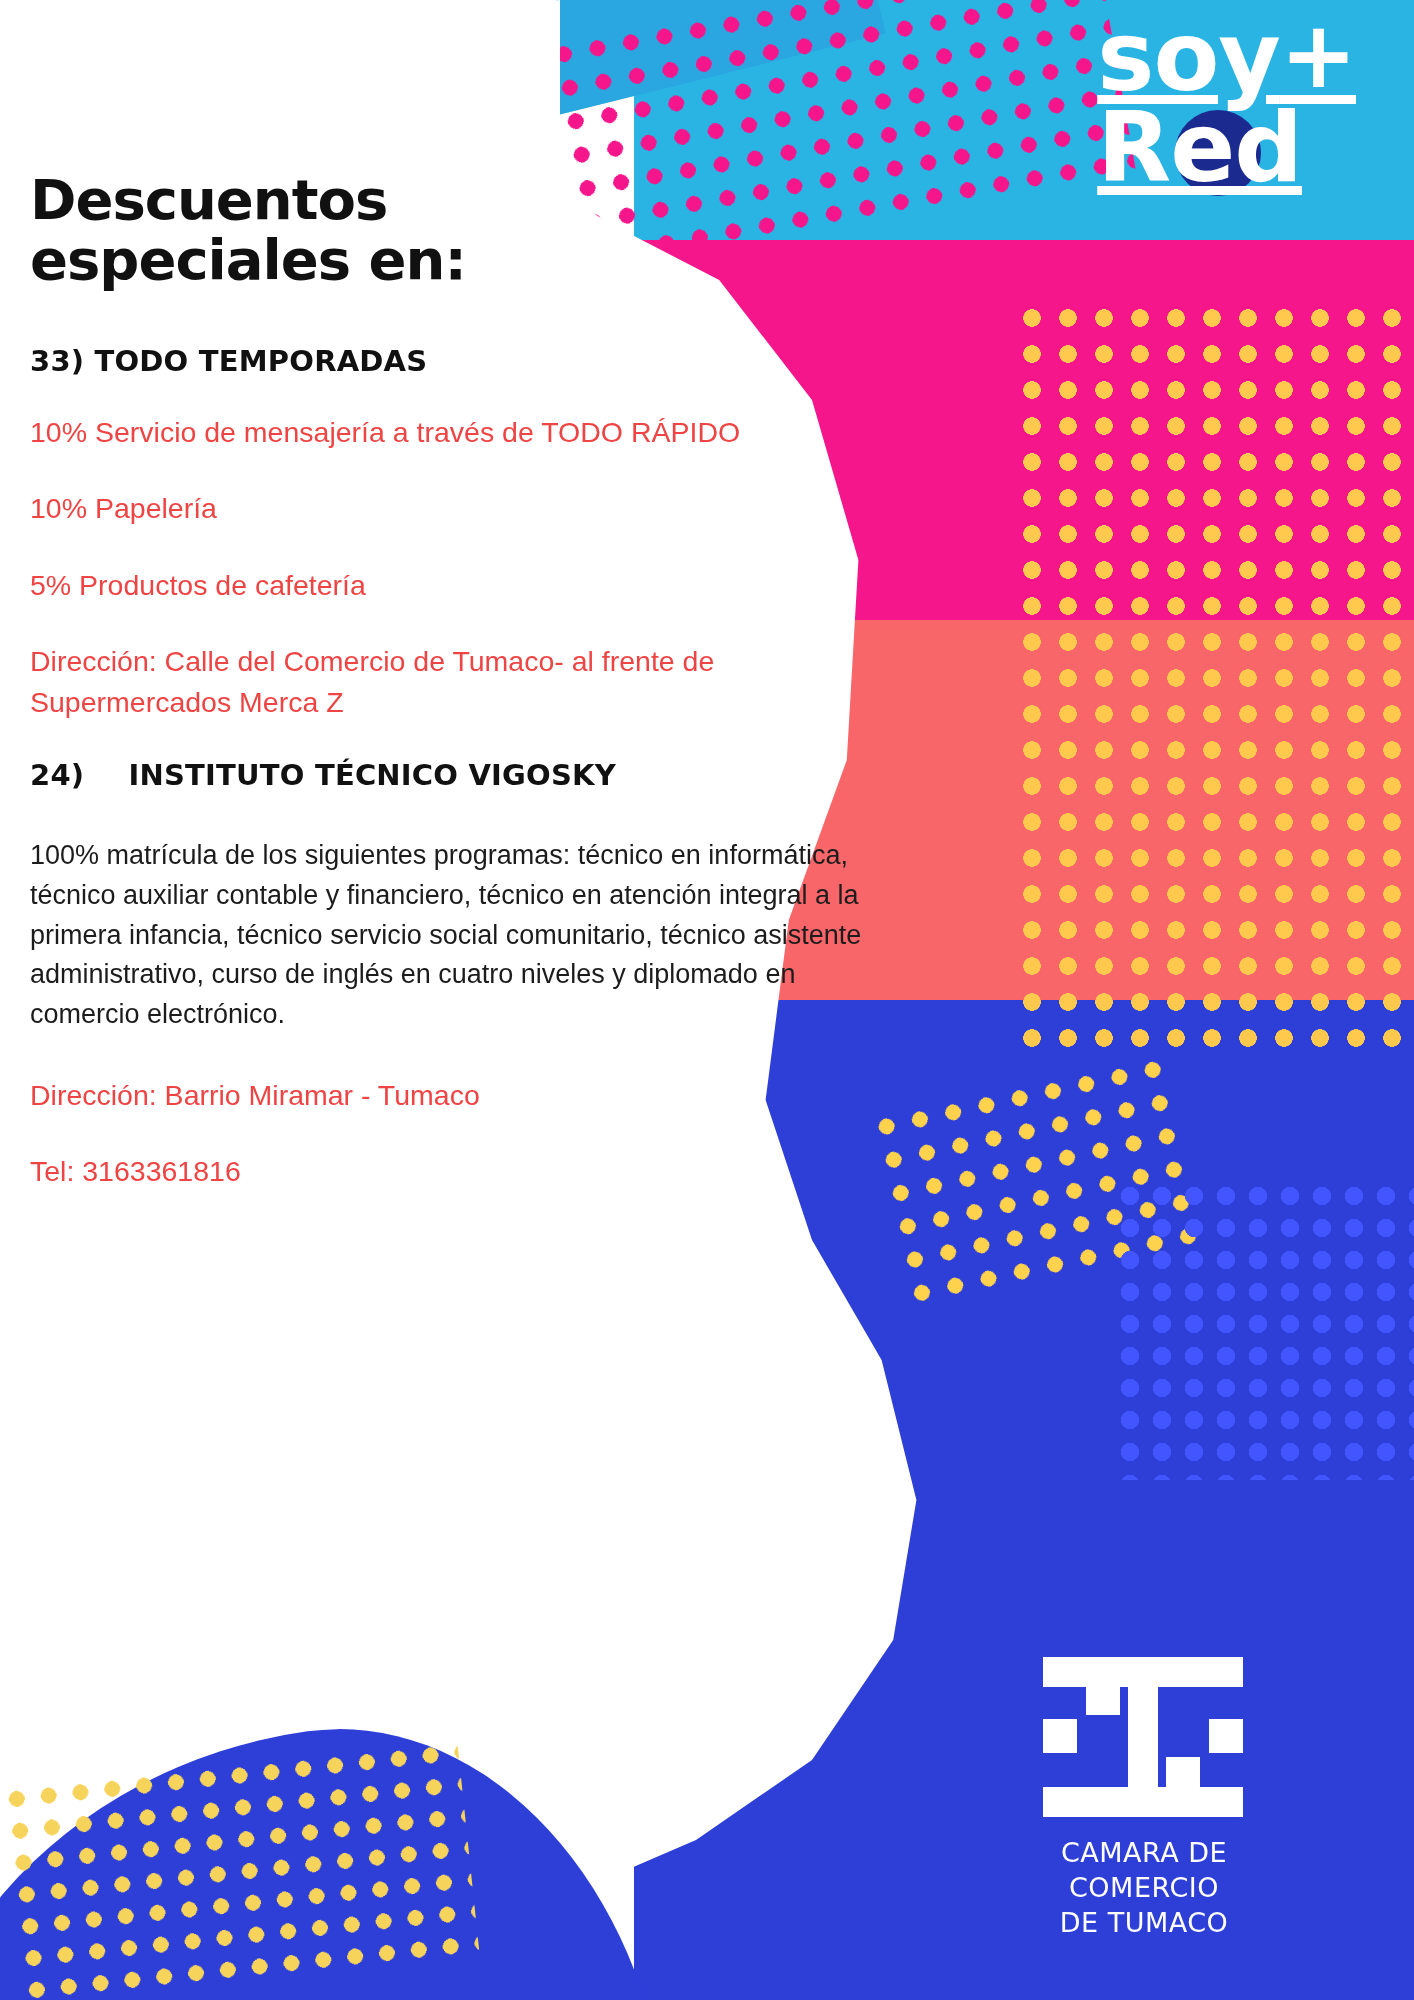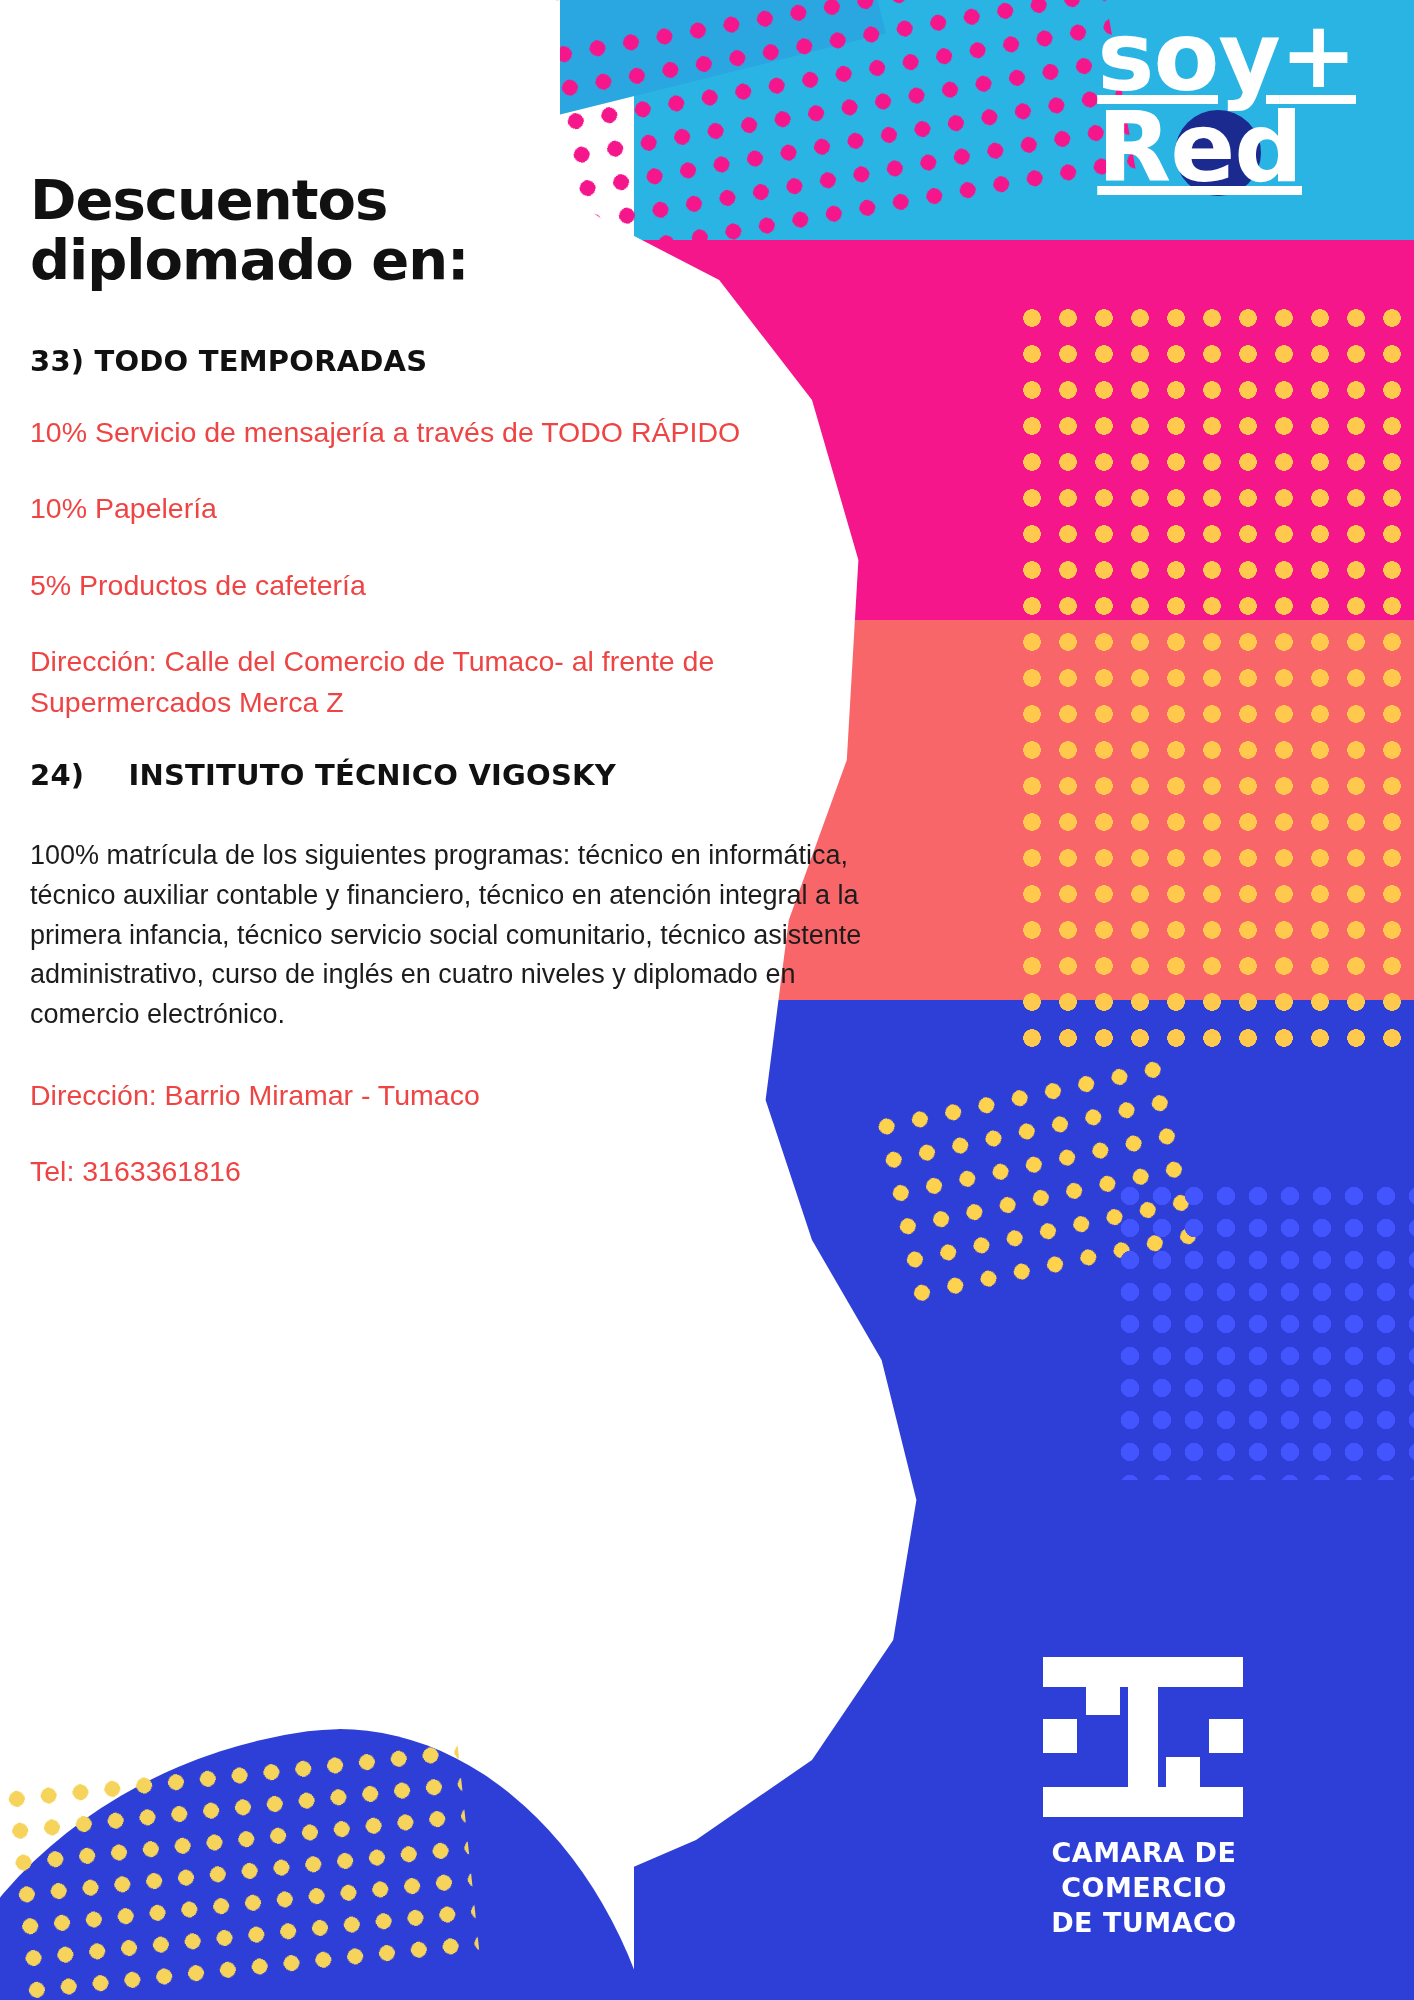--- a/index.html
+++ b/index.html
@@ -179,21 +179,21 @@
     margin: 0 auto 18px auto;
     position: relative;
   }
   .cc-glyph i {
     position: absolute;
     background: #ffffff;
     display: block;
   }
   .cc-name {
     font-family: "DejaVu Sans", sans-serif;
-    font-weight: 700;
+    font-weight: 400;
     font-size: 27px;
     line-height: 1.3;
     letter-spacing: 0.5px;
   }
 
   
   .content {
     position: absolute;
     left: 30px;
     top: 170px;
@@ -263,21 +263,21 @@
   <div class="navy-dot"></div>
 </div>
 
 <div class="logo-soyred">
   <span>soy</span><span class="plus">+</span>
   <span class="logo-line2">Red</span>
 </div>
 
 <div class="content">
 
-  <h1 class="headline">Descuentos diplomado en:</h1>
+  <h1 class="headline">Descuentos especiales en:</h1>
 
   <h2 class="biz-title">
     <span>33)</span>
     <span>TODO TEMPORADAS</span>
   </h2>
 
   <p class="line">10% Servicio de mensajería a través de TODO RÁPIDO</p>
   <p class="line">10% Papelería</p>
   <p class="line">5% Productos de cafetería</p>
   <p class="line">Dirección: Calle del Comercio de Tumaco- al frente de Supermercados Merca Z</p>

